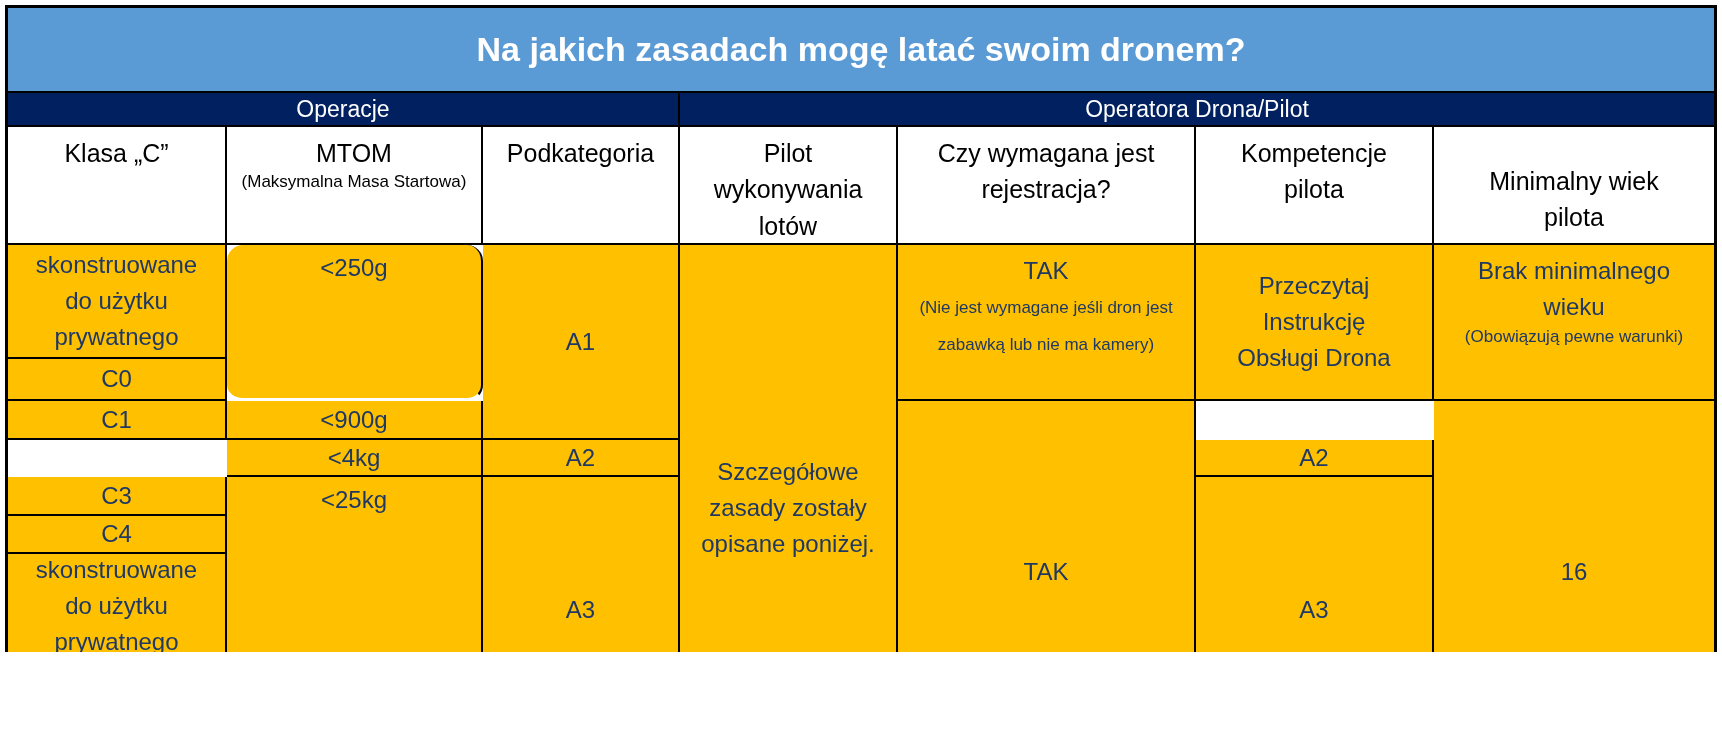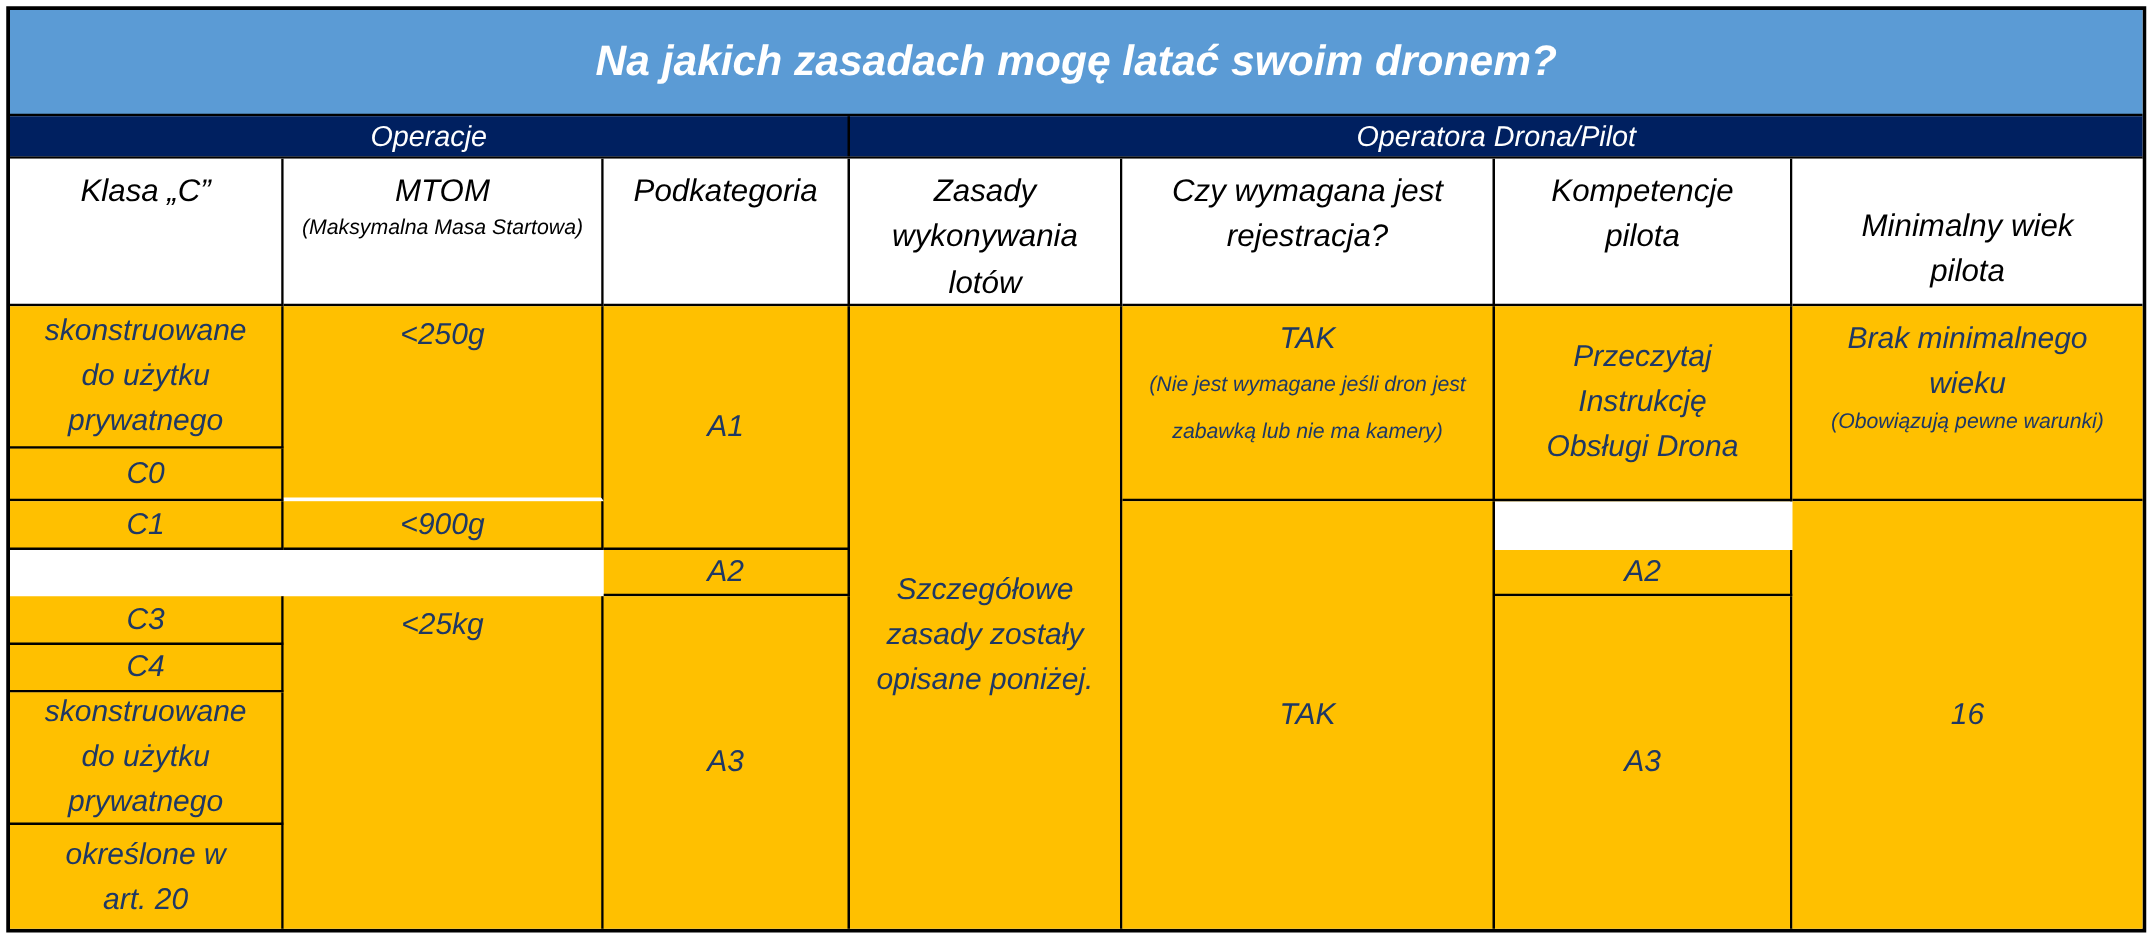--- a/index.html
+++ b/index.html
@@ -1,17 +1,17 @@
 <!DOCTYPE html>
 <html><head>
 <meta charset="utf-8">
 <style>
   * { margin:0; padding:0; box-sizing:border-box; }
   html,body { width:1722px; height:752px; background:#ffffff; font-family:"Liberation Sans","DejaVu Sans",sans-serif; }
-  .stage { position:relative; width:1722px; height:752px; background:#ffffff; overflow:hidden;font-style:italic; }
+  .stage { position:relative; width:1722px; height:652px; background:#ffffff; overflow:hidden; }
 
   .drone-table { position:absolute; left:5px; top:5px; width:1712px; height:741px;
                  border:3px solid #000; display:flex; flex-direction:column; background:#fff; }
 
   .title-bar { height:85px; background:#5B9BD5; border-bottom:2px solid #000;
                display:flex; align-items:center; justify-content:center; }
   .title-bar .t { color:#fff; font-size:34px; font-weight:bold; letter-spacing:0px; }
 
   .group-bar { height:34px; display:flex; border-bottom:2px solid #000; }
   .group-cell { background:#002060; color:#fff; display:flex; align-items:center; justify-content:center;
@@ -69,21 +69,21 @@
         <span>Klasa „C”</span>
       </div>
       <div class="hcell" style="grid-column:2;grid-row:1;">
         <span>MTOM</span>
         <span class="sub">(Maksymalna Masa Startowa)</span>
       </div>
       <div class="hcell" style="grid-column:3;grid-row:1;">
         <span>Podkategoria</span>
       </div>
       <div class="hcell" style="grid-column:4;grid-row:1;">
-        <span class="wrapnarrow w150">Zasady wykonywania lotów</span>
+        <span class="wrapnarrow w150">Pilot wykonywania lotów</span>
       </div>
       <div class="hcell" style="grid-column:5;grid-row:1;">
         <span class="wrapnarrow w220">Czy wymagana jest rejestracja?</span>
       </div>
       <div class="hcell" style="grid-column:6;grid-row:1;">
         <span class="wrapnarrow w170">Kompetencje pilota</span>
       </div>
       <div class="hcell no-r" style="grid-column:7;grid-row:1;">
         <span class="wrapnarrow w190">Minimalny wiek pilota</span>
       </div>
@@ -95,22 +95,23 @@
       <div class="cell" style="grid-column:1;grid-row:4;">C1</div>
       <div class="cell" style="grid-column:1;grid-row:6;">C3</div>
       <div class="cell" style="grid-column:1;grid-row:7;">C4</div>
       <div class="cell" style="grid-column:1;grid-row:8;">
         <span class="wrapnarrow w180">skonstruowane do użytku prywatnego</span>
       </div>
       <div class="cell no-b" style="grid-column:1;grid-row:9;">
         <span class="wrapnarrow w150">określone w art. 20</span>
       </div>
 
-      <div class="cell top-align white-b" style="grid-column:2;grid-row:2/4;">&lt;250g</div>
+      <div class="cell top-align white-b" style="grid-column:2;grid-row:2/4;border-radius:16px;">&lt;250g</div>
       <div class="cell" style="grid-column:2;grid-row:4;">&lt;900g</div>
+      <div class="cell" style="grid-column:2;grid-row:5;">&lt;4kg</div>
       <div class="cell top-align no-b" style="grid-column:2;grid-row:6/10;">&lt;25kg</div>
 
       <div class="cell" style="grid-column:3;grid-row:2/5;">A1</div>
       <div class="cell" style="grid-column:3;grid-row:5;">A2</div>
       <div class="cell no-b" style="grid-column:3;grid-row:6/10;">A3</div>
 
       <div class="cell no-b" style="grid-column:4;grid-row:2/10;">
         <span class="wrapnarrow w190">Szczegółowe zasady zostały opisane poniżej.</span>
       </div>
 

